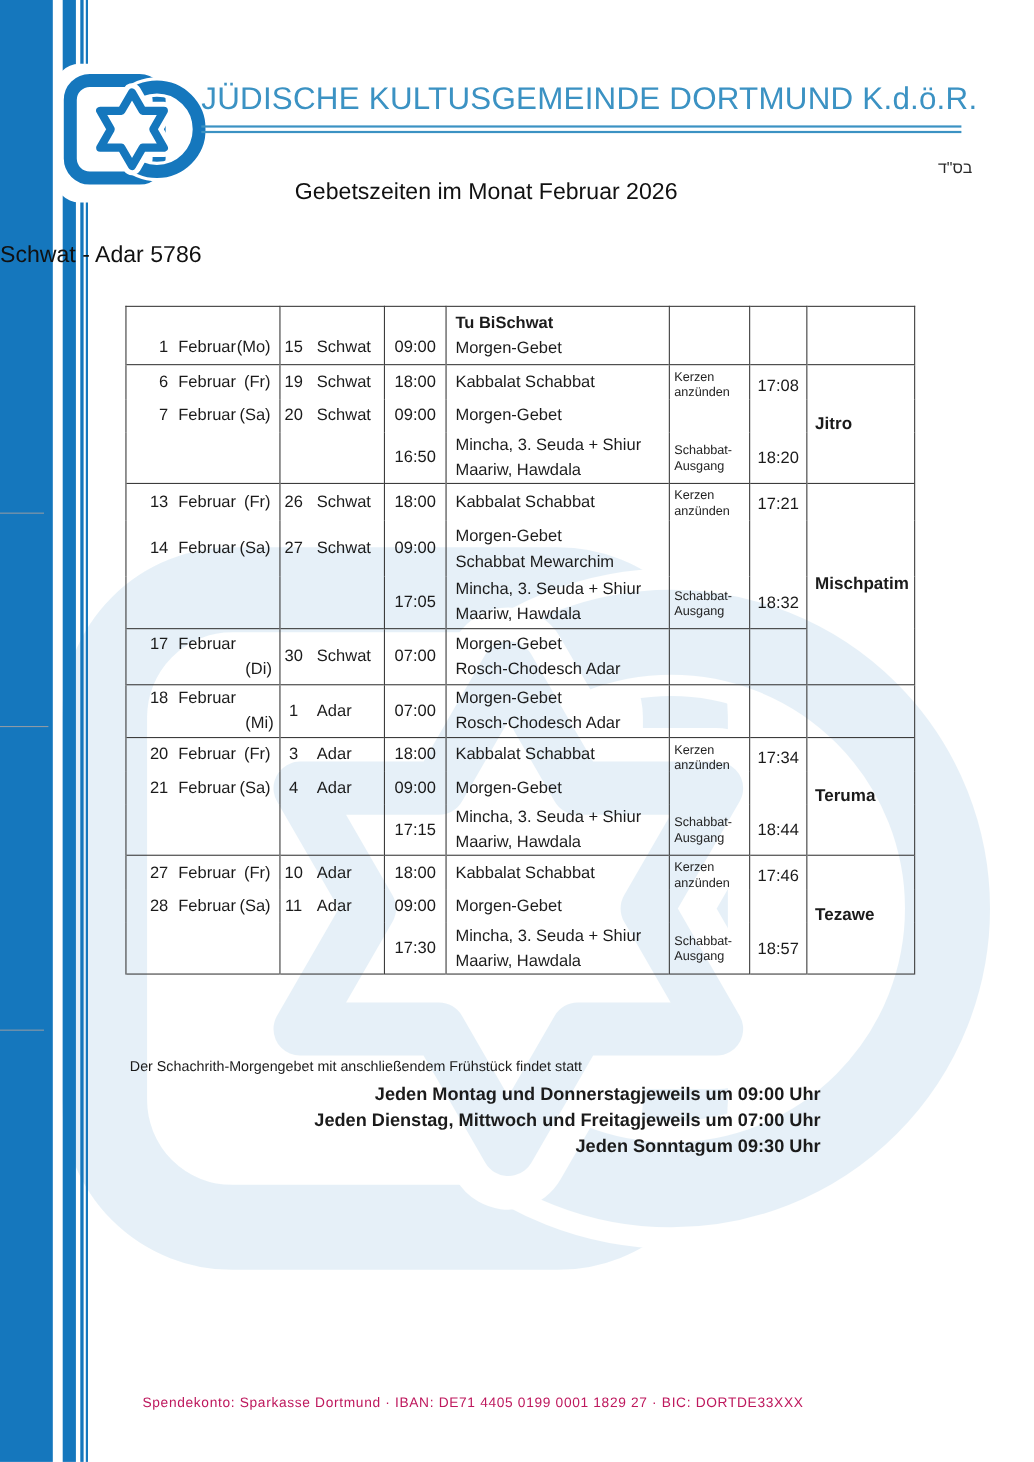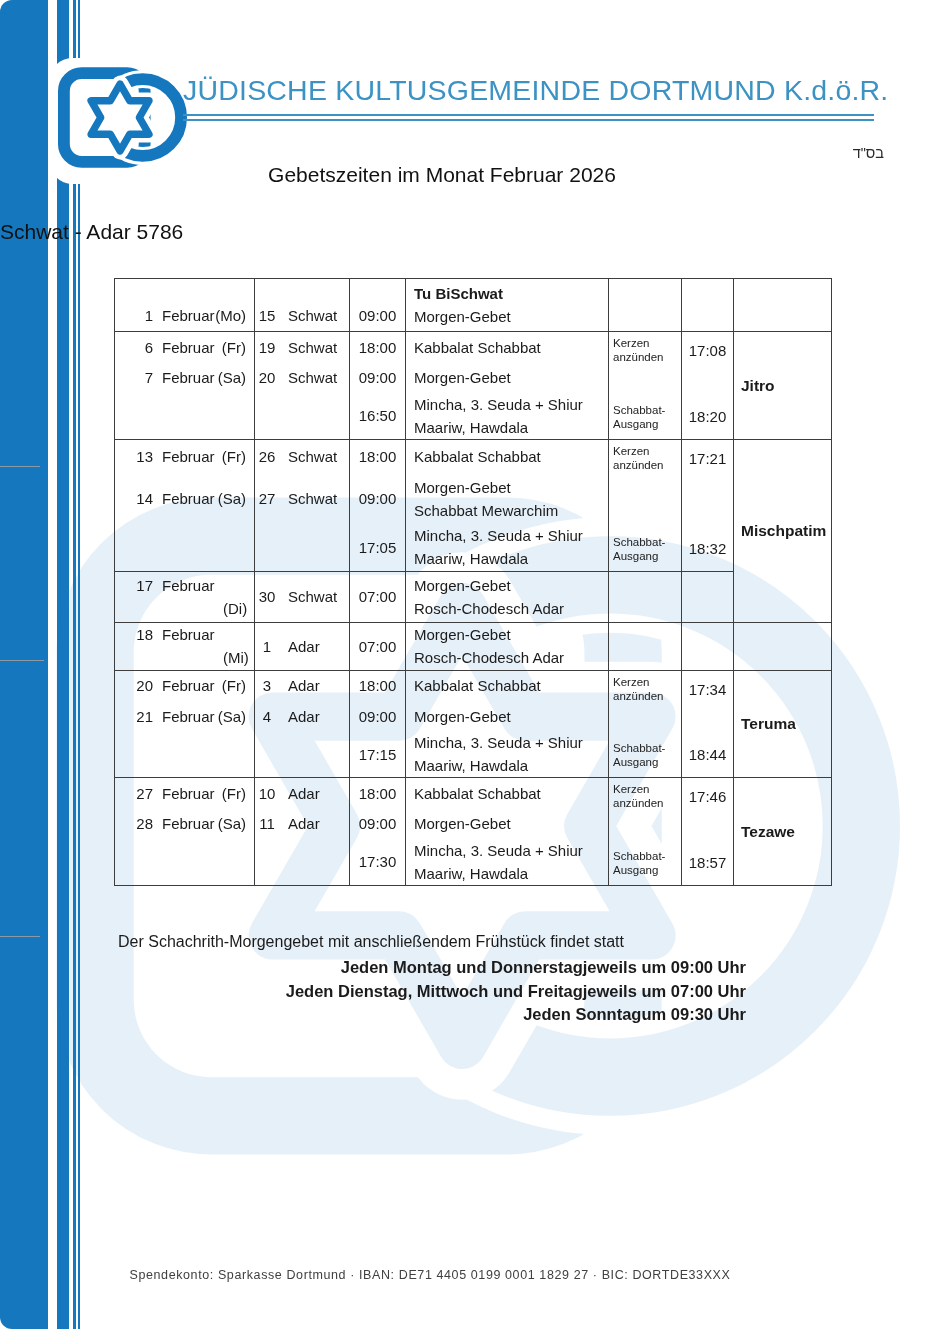--- a/index.html
+++ b/index.html
@@ -1,18 +1,18 @@
 <!DOCTYPE html>
 <html><head>
 <meta charset="utf-8">
 <style>
   * { margin:0; padding:0; box-sizing:border-box; }
   html,body { background:#ffffff; }
   body { font-family:"Liberation Sans", sans-serif; color:#1b1b1b; }
-  .page { position:relative; width:940px; height:1329px; background:#fff; overflow:hidden;border-radius:12px; }
+  .page { position:relative; width:940px; height:1329px; background:#fff; overflow:hidden; }
 
   
   .vbar { position:absolute; top:0; bottom:0; background:#1577BD; z-index:1; }
   .vbar.b1 { left:0;  width:48px; }
   .vbar.b2 { left:57px; width:12px; }
   .vbar.b3 { left:73px; width:3px; }
   .vbar.b4 { left:78px; width:2px; }
   .foldmark { position:absolute; left:0; height:1px; background:#8d9aa6; z-index:2; }
   .fm1 { top:466px; width:40px; }
   .fm2 { top:660px; width:44px; }
@@ -72,27 +72,27 @@
   .ev-wrap { position:absolute; inset:0; display:flex; flex-direction:column;
              justify-content:space-between; padding:4px 3px 8px 4px; }
   .ev-label { font-size:11.5px; line-height:14px; color:#222; }
   .evt-wrap { position:absolute; inset:0; display:flex; flex-direction:column;
               justify-content:space-between; padding:7px 0 11px 0; }
   .evt-time { text-align:center; font-size:15px; }
   .c-parasha { padding-left:7px; font-weight:bold; font-size:15.5px; }
 
   
   .notes { position:absolute; left:118px; top:931px; width:628px; z-index:4; }
-  .notes-intro { font-size:16px; line-height:22px; margin-bottom:3px; }
+  .notes-intro { font-size:13px; line-height:22px; margin-bottom:3px;margin-top:28px; }
   .note-row { display:flex; justify-content:flex-end; font-weight:bold;
               font-size:16.5px; line-height:23.5px; }
 
   
   .footer-line { position:absolute; left:0; top:1268px; width:860px; text-align:center;
-                 font-size:12.5px; letter-spacing:0.6px; color:#404040; z-index:4; }
+                 font-size:12.5px; letter-spacing:0.6px; color:#be185d; z-index:4; }
 </style>
 </head>
 <body>
 
 <div class="page">
 
   <div class="vbar b1"></div>
   <div class="vbar b2"></div>
   <div class="vbar b3"></div>
   <div class="vbar b4"></div>

